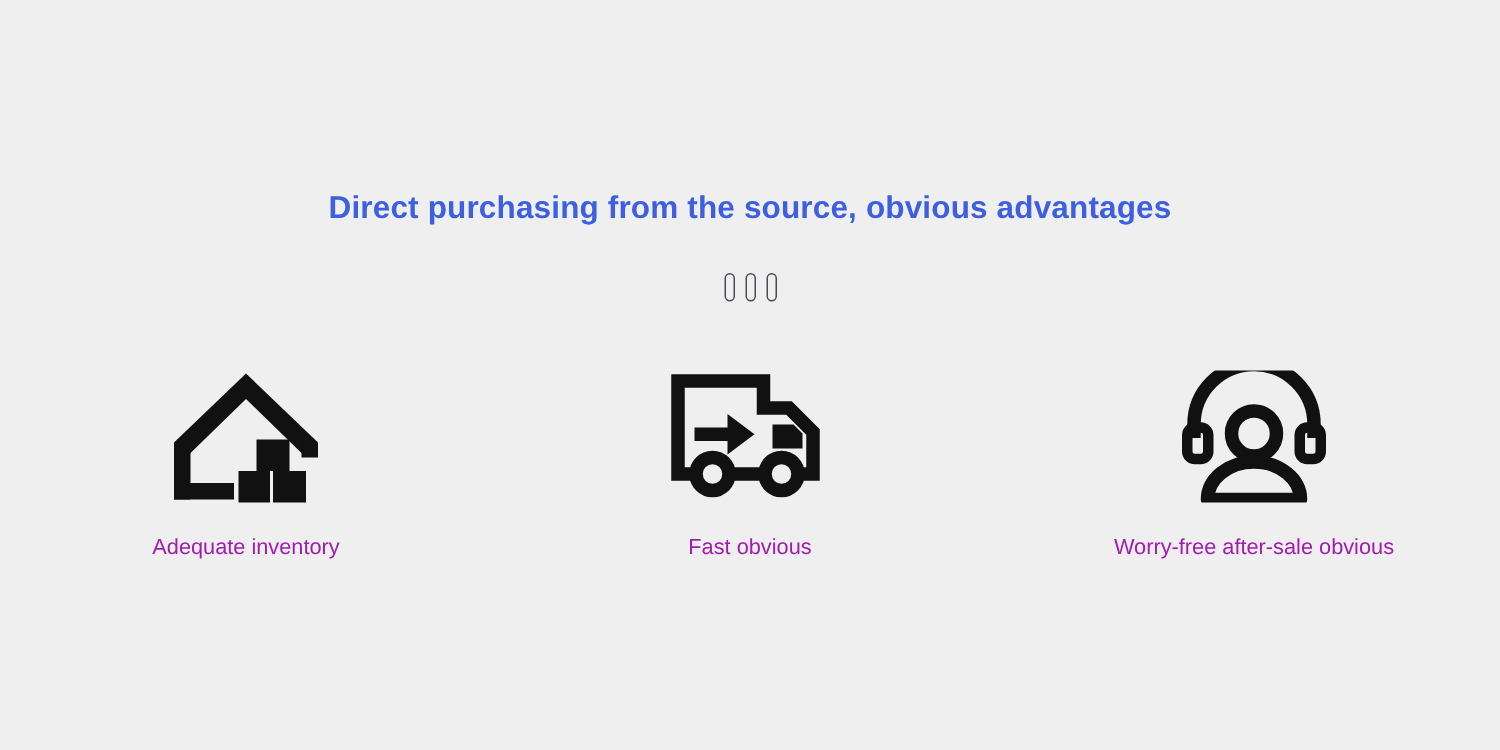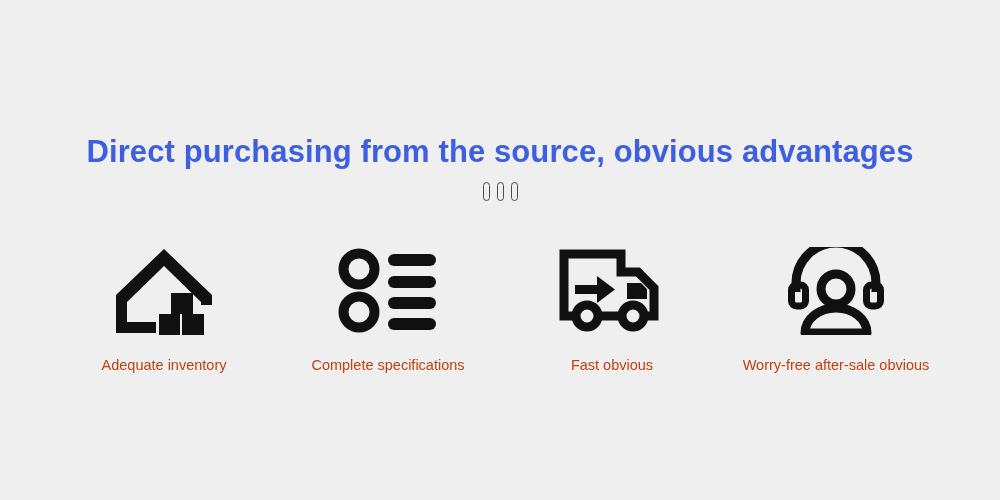--- a/index.html
+++ b/index.html
@@ -25,21 +25,21 @@
   
   .title-block {
     position: absolute;
     top: 112px;
     left: 0;
     width: 1000px;
     text-align: center;
   }
   .banner-title {
     display: inline-block;
-    font-size: 31px;
+    font-size: 21px;
     font-weight: bold;
     color: #3d5fe0;
     letter-spacing: 0.1px;
     line-height: 1.2;
     white-space: nowrap;
   }
 
   
   .divider {
     position: absolute;
@@ -81,21 +81,21 @@
     display: flex;
     align-items: center;
     justify-content: center;
   }
   .feature-icon svg {
     display: block;
   }
   .feature-label {
     margin-top: 18px;
     font-size: 14.5px;
-    color: #c2410c;
+    color: #a21caf;
     text-align: center;
     white-space: nowrap;
     line-height: 1.2;
   }
 </style>
 </head>
 <body>
 
 <div class="banner">
 
@@ -126,37 +126,20 @@
           <rect x="57" y="48" width="22" height="21" fill="#111111"></rect>
 
           <rect x="45" y="69" width="21" height="21" fill="#111111"></rect>
 
           <rect x="68" y="69" width="22" height="21" fill="#111111"></rect>
         </svg>
       </div>
       <div class="feature-label">Adequate inventory</div>
     </div>
 
-    <div class="feature">
-      <div class="feature-icon">
-        <svg width="100" height="86" viewBox="0 0 100 86" fill="none" xmlns="http://www.w3.org/2000/svg">
-
-          <circle cx="21" cy="21" r="15.5" stroke="#111111" stroke-width="10" fill="none"></circle>
-
-          <circle cx="21" cy="64" r="15.5" stroke="#111111" stroke-width="10" fill="none"></circle>
-
-          <rect x="50" y="6" width="48" height="12" rx="6" fill="#111111"></rect>
-          <rect x="50" y="28" width="48" height="12" rx="6" fill="#111111"></rect>
-
-          <rect x="50" y="49" width="48" height="12" rx="6" fill="#111111"></rect>
-          <rect x="50" y="70" width="48" height="12" rx="6" fill="#111111"></rect>
-        </svg>
-      </div>
-      <div class="feature-label">Complete specifications</div>
-    </div>
 
     <div class="feature">
       <div class="feature-icon">
         <svg width="106" height="84" viewBox="0 0 106 84" fill="none" xmlns="http://www.w3.org/2000/svg">
 
           <path d="M5 5 H62 V23 H79 L95 39 V67 H5 Z" stroke="#111111" stroke-width="9" stroke-linejoin="miter" fill="none"></path>
 
           <path d="M68 34 H82 L88 40 V50 H68 Z" fill="#111111"></path>
 
           <path d="M16 36 H38 V27 L56 40.5 L38 54 V45 H16 Z" fill="#111111"></path>

